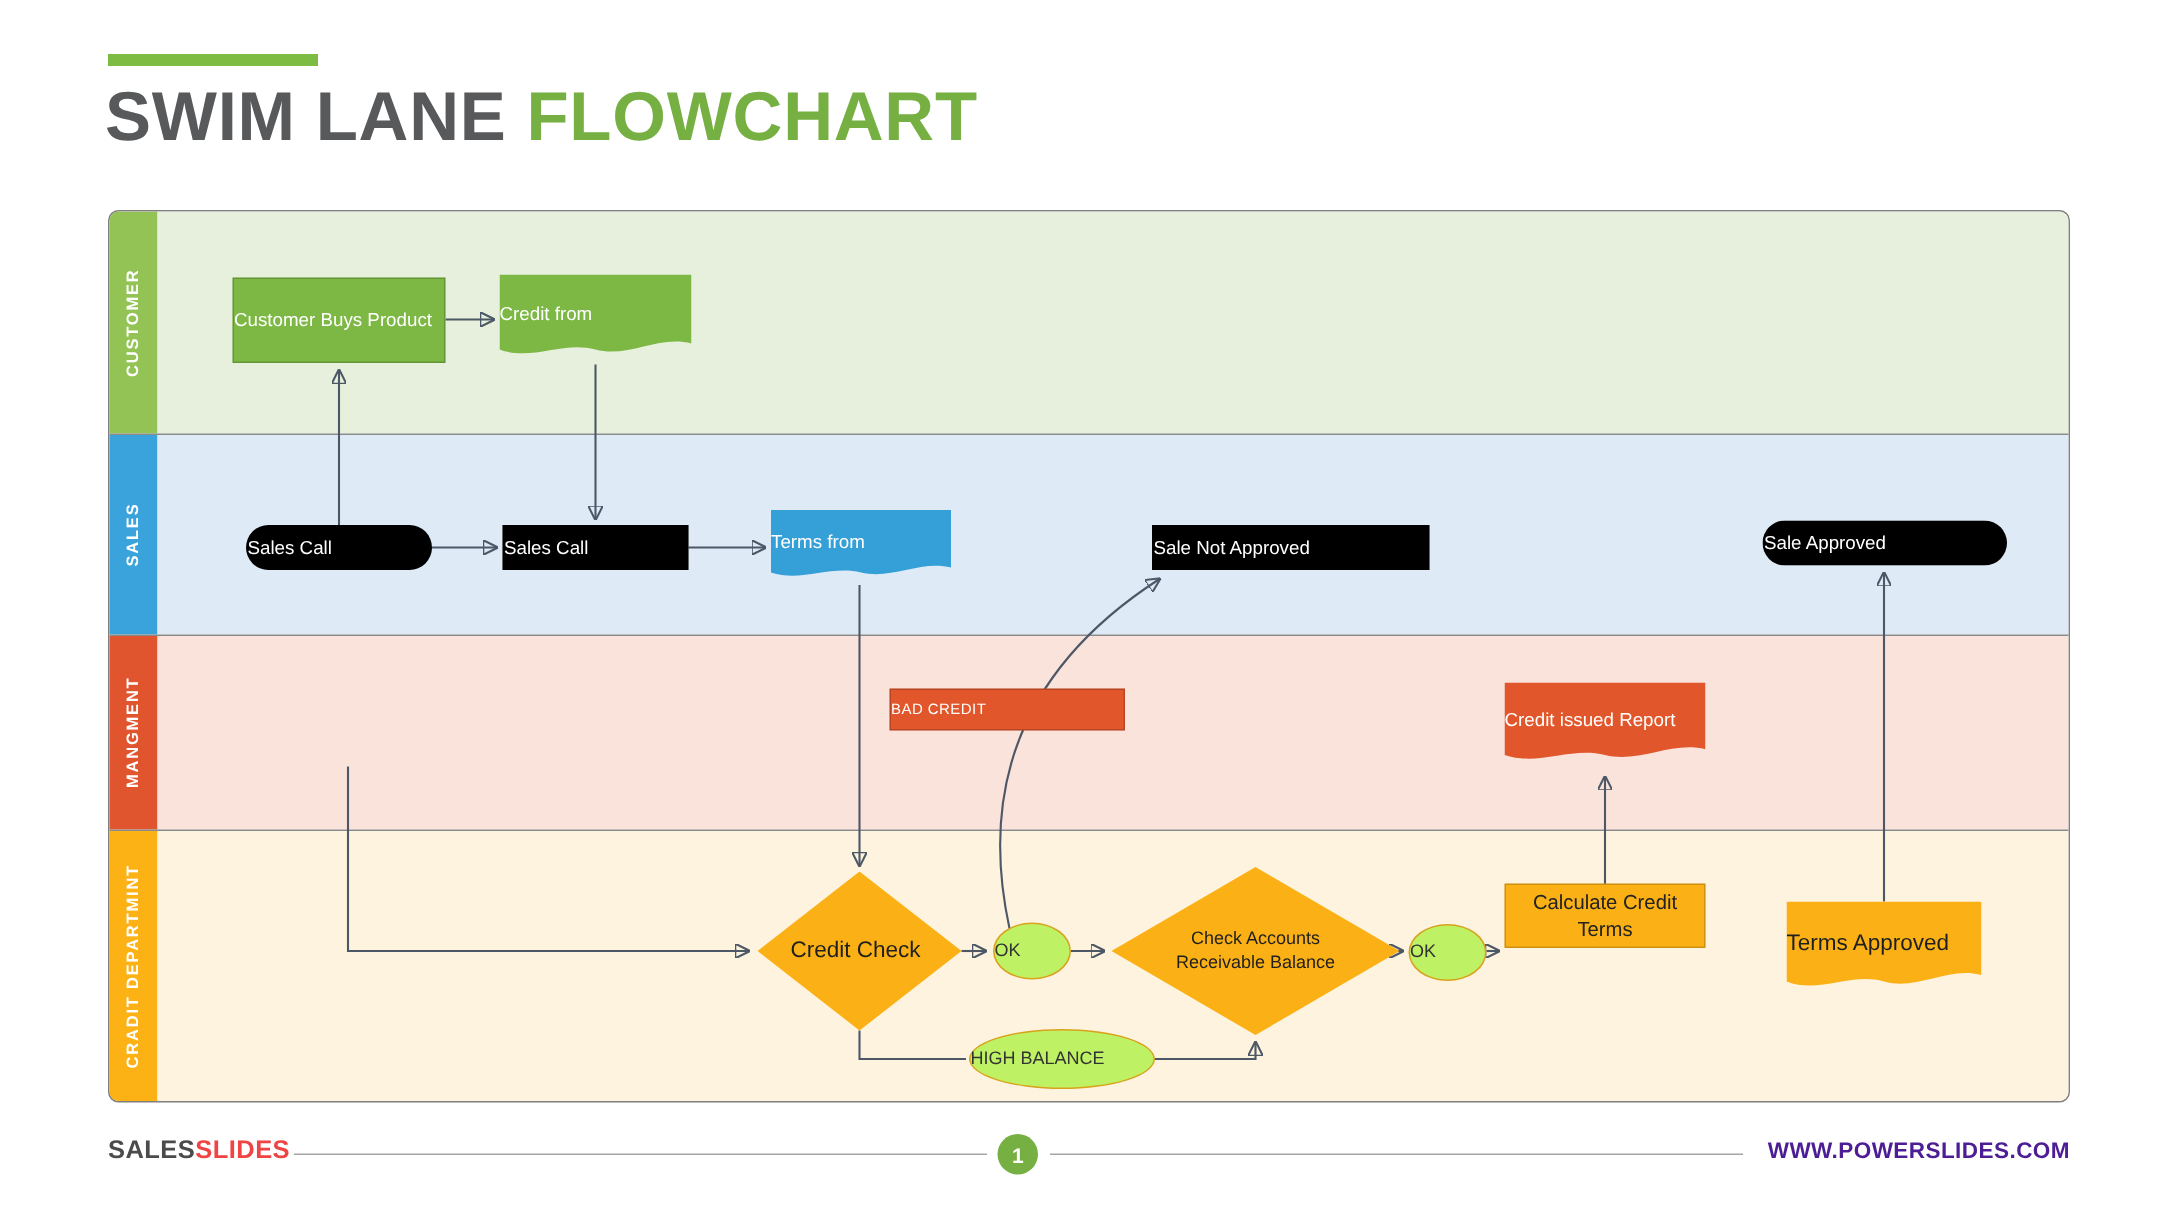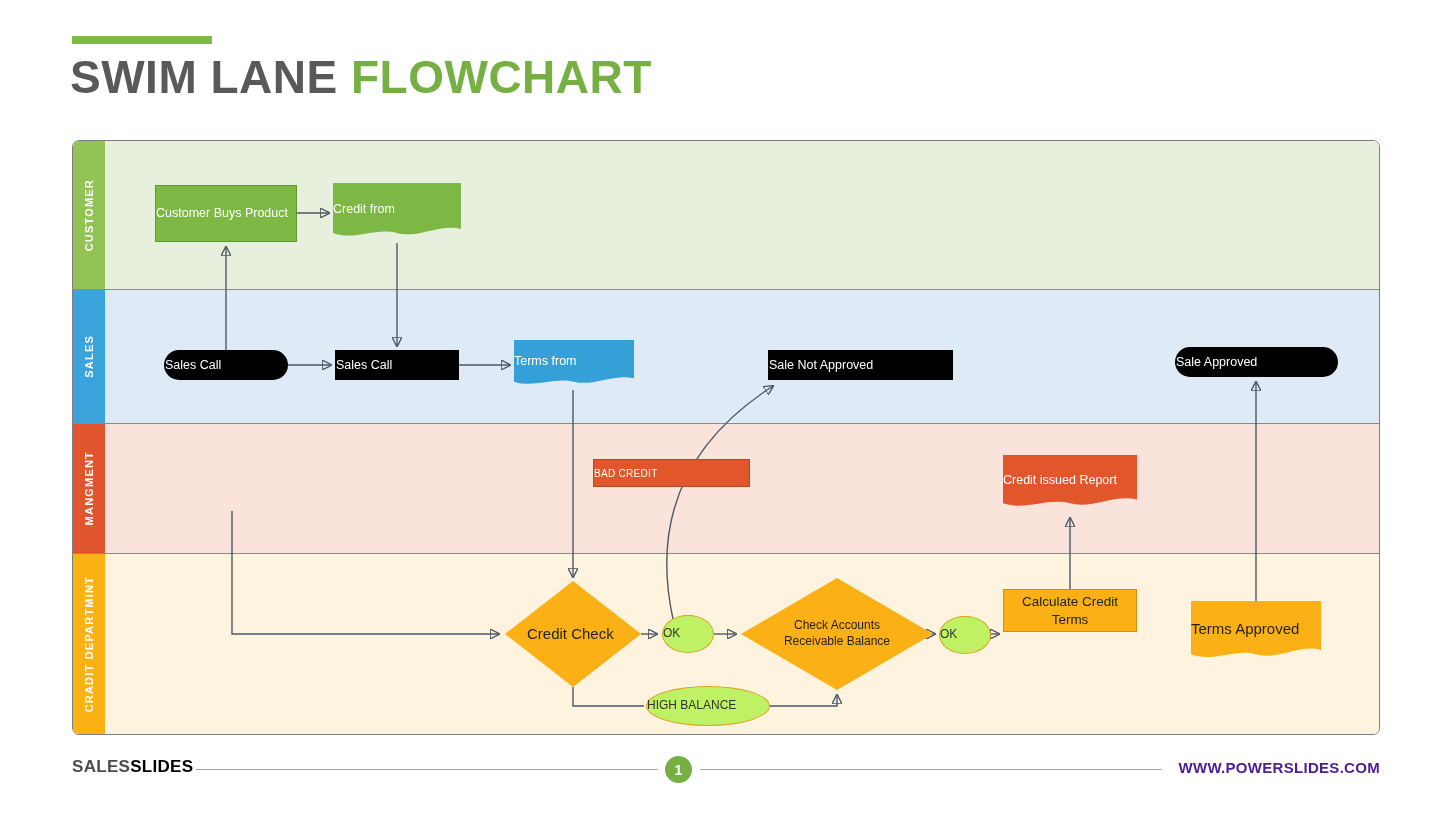--- a/index.html
+++ b/index.html
@@ -52,21 +52,21 @@
   .doc-orange svg path{fill:#E2562B}
   .doc-yellow svg path{fill:#FBB116}
   .doc span{position:relative;z-index:1;padding-bottom:8px}
   .dark-text{color:#1f1f1f}
   .lg{font-size:15px}
   .md{font-size:13.5px}
   .sm{font-size:10px;letter-spacing:.3px}
 
   
   .footer-brand{position:absolute;left:72px;top:757px;font-size:17px;font-weight:bold;color:#4B4B4D;letter-spacing:.3px}
-  .footer-brand .accent{color:#000000}
+  .footer-brand .accent{color:#ef4444}
   .footer-line{position:absolute;top:769px;height:1px;background:#A6A6A6}
   .line-left{left:196px;width:462px}
   .line-right{left:700px;width:462px}
   .page-badge{position:absolute;left:665px;top:756px;width:27px;height:27px;border-radius:50%;background:#76B043;color:#fff;font-size:14px;font-weight:bold;display:flex;align-items:center;justify-content:center}
   .footer-url{position:absolute;right:71px;top:759px;font-size:15px;font-weight:bold;color:#4c1d95;letter-spacing:.3px}
 </style>
 </head>
 <body>
 
 <div class="page">

